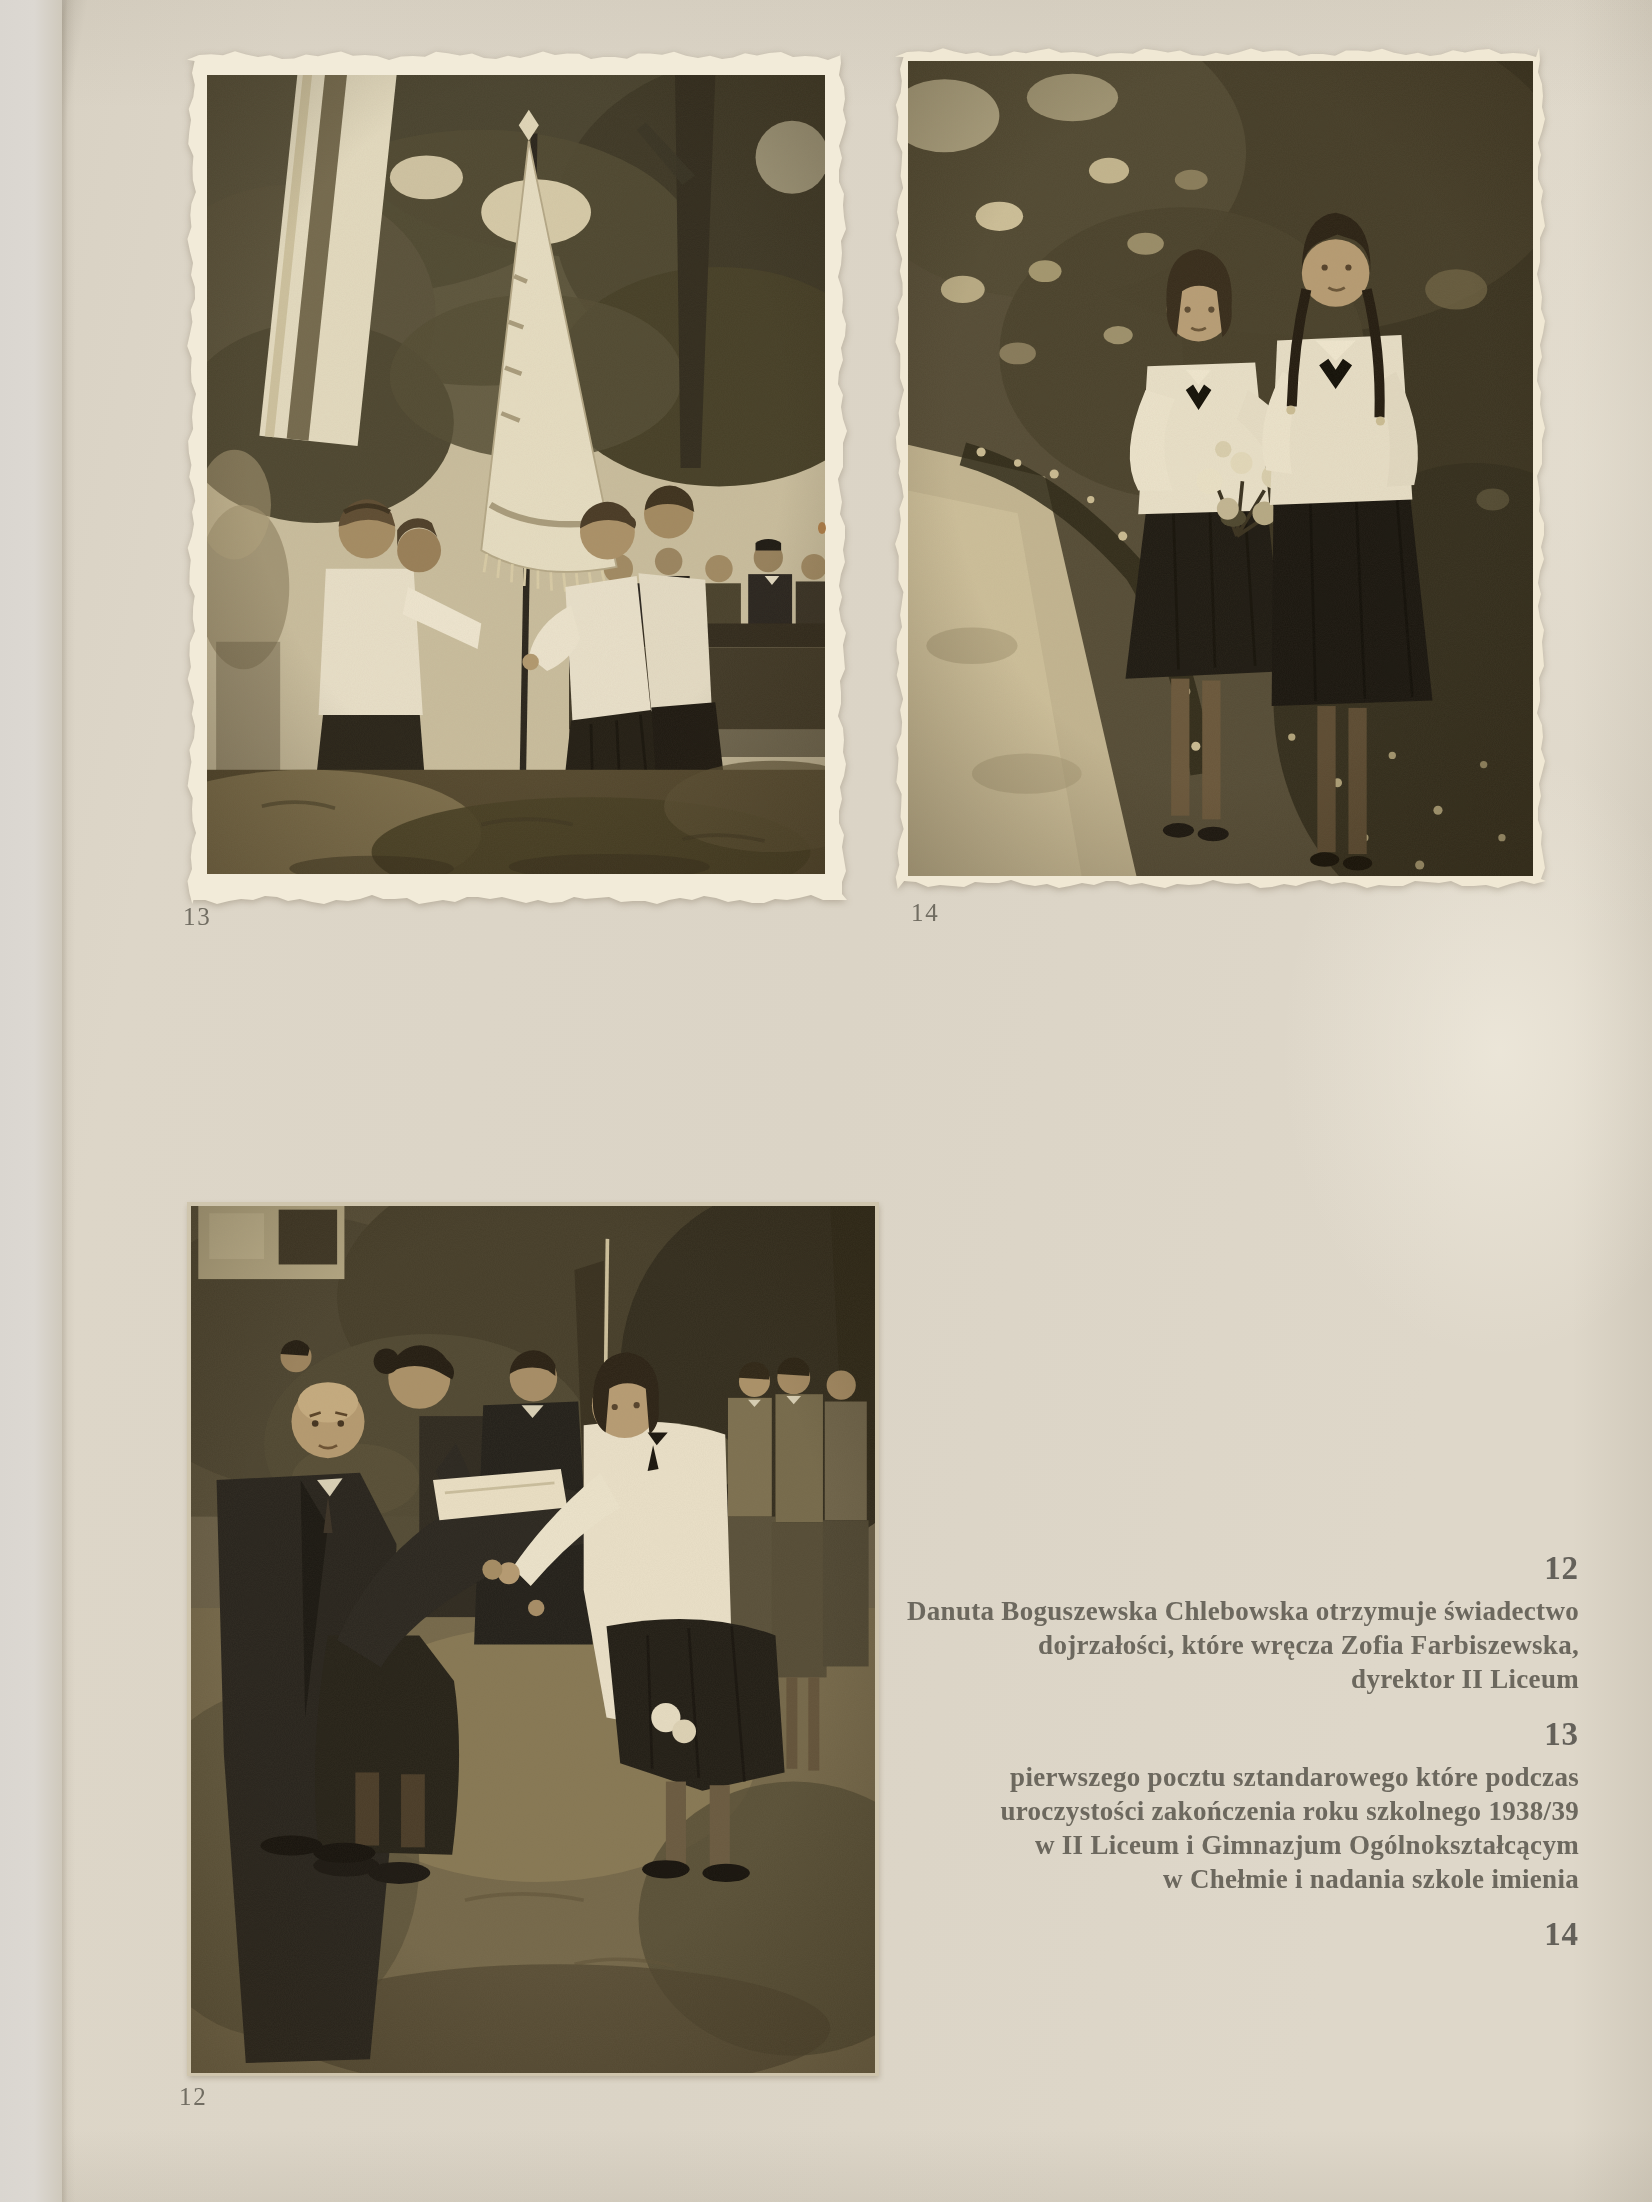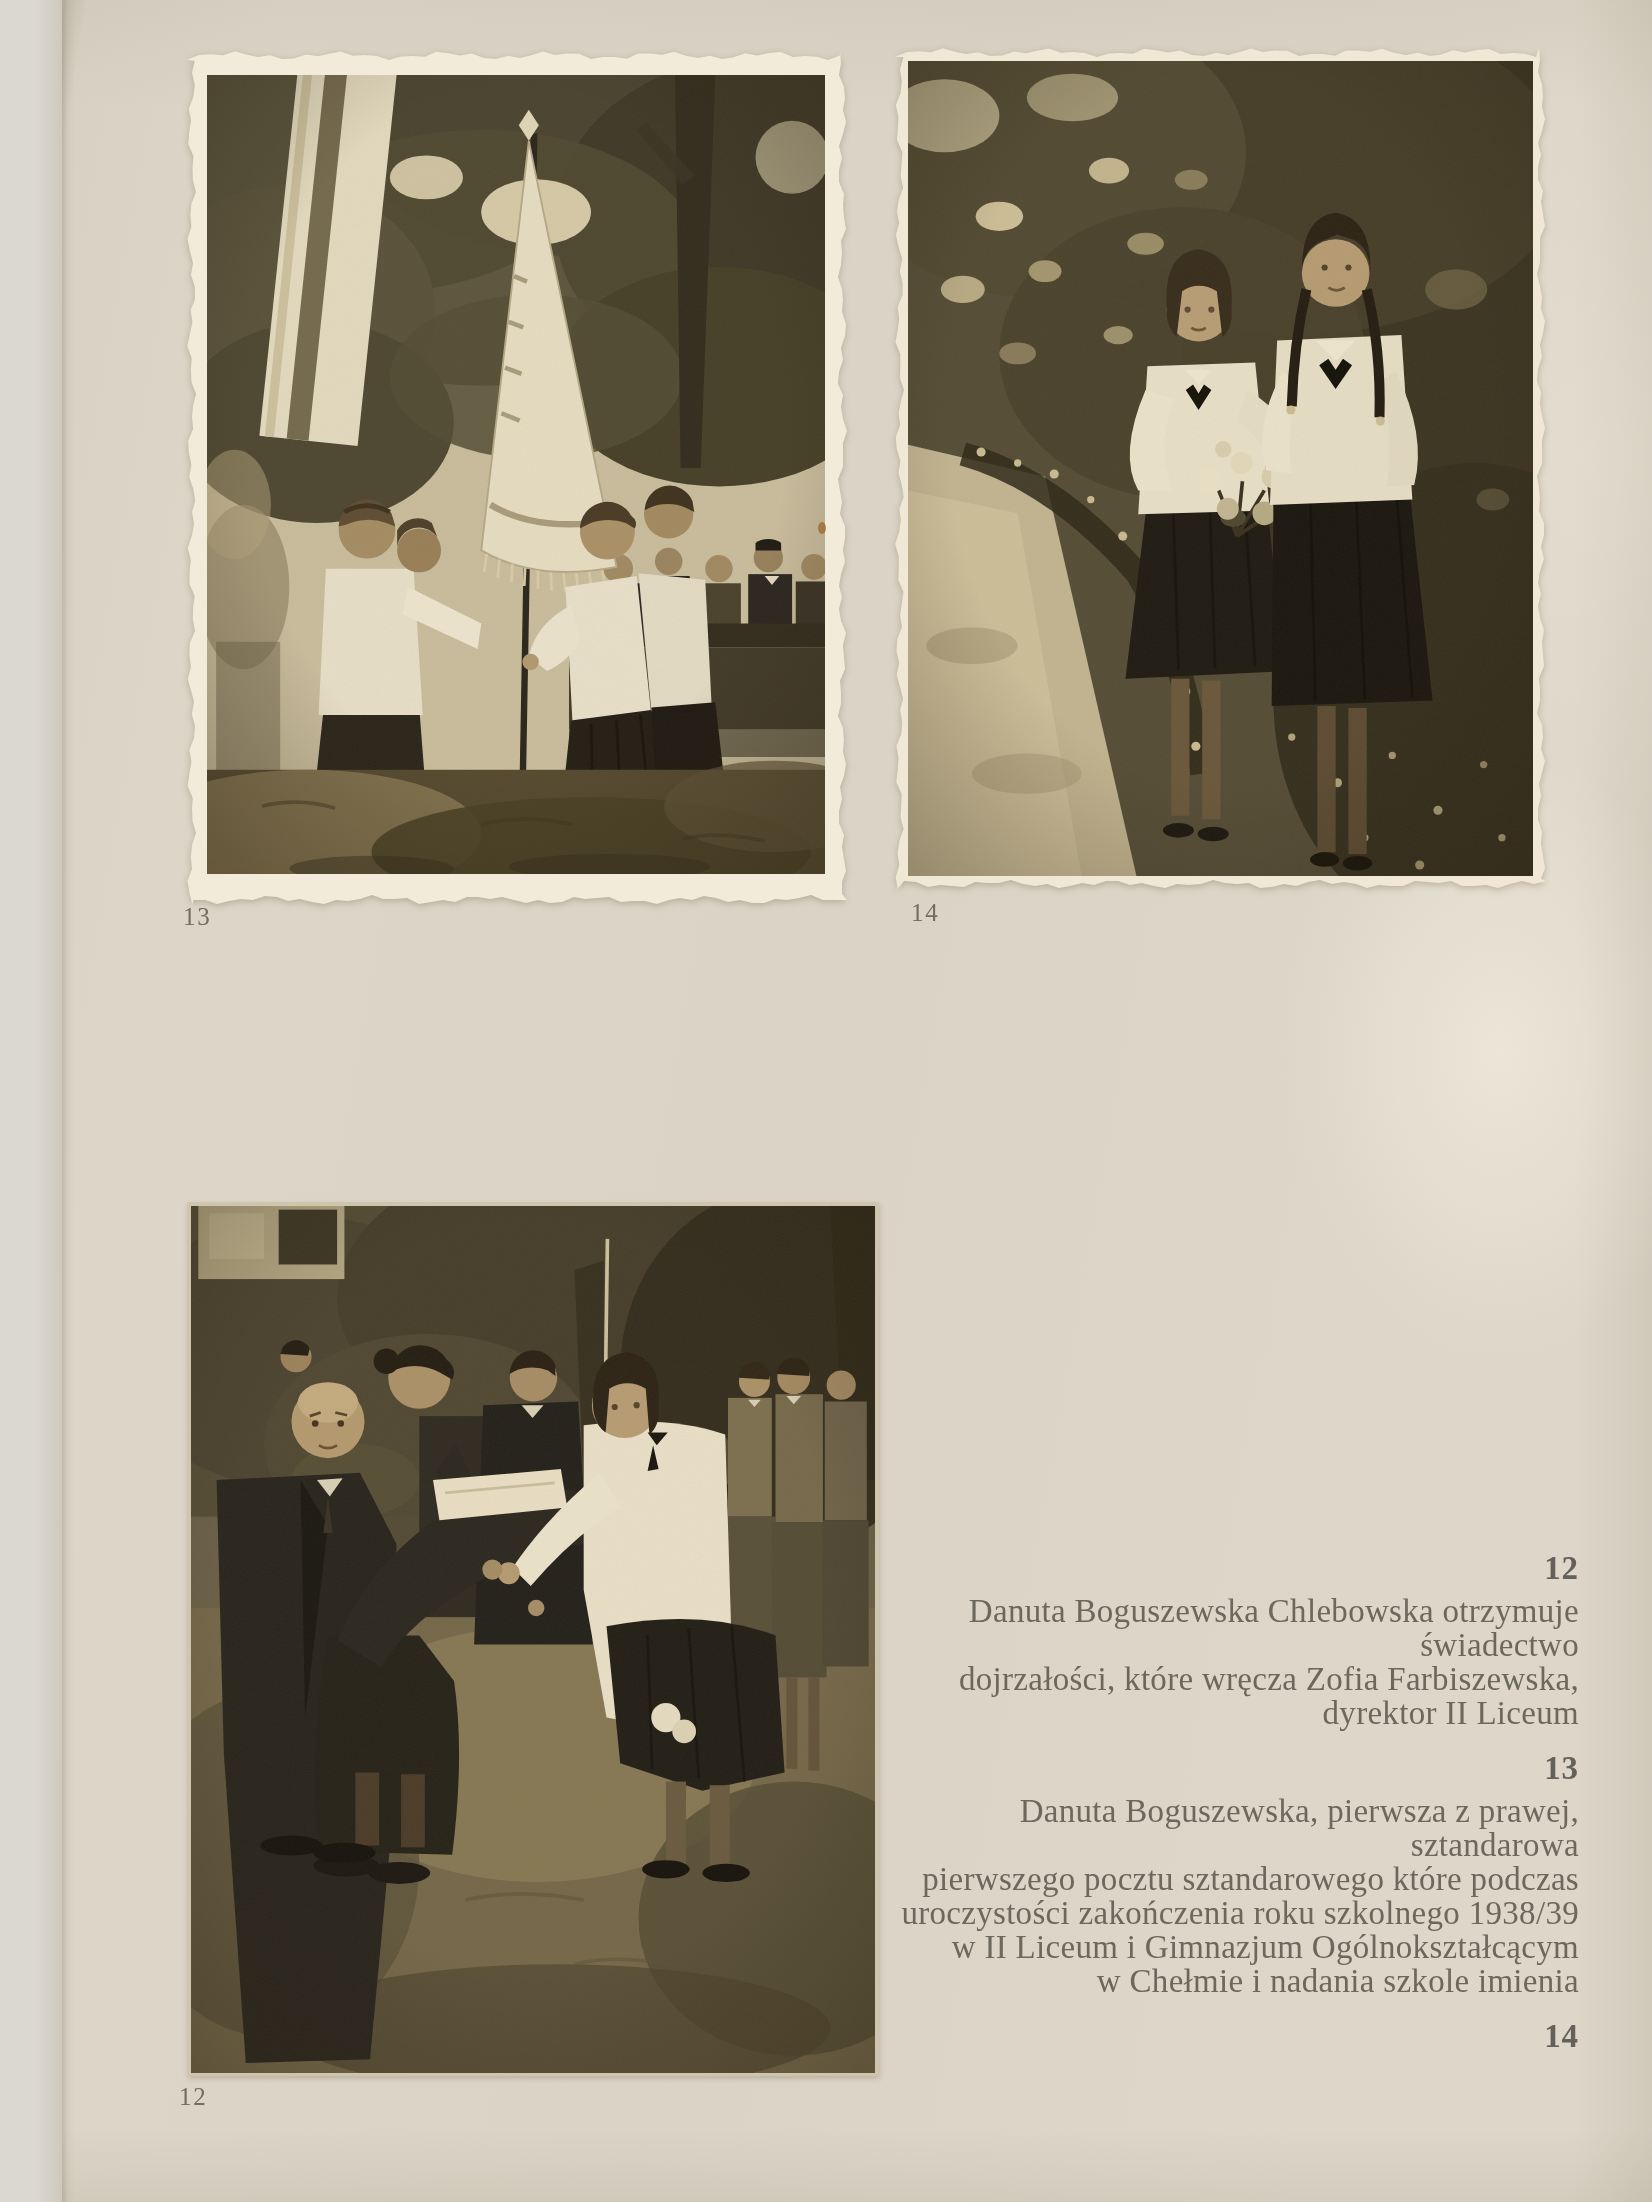--- a/index.html
+++ b/index.html
@@ -19,21 +19,21 @@
     background:linear-gradient(90deg, rgba(92,80,60,.22), rgba(92,80,60,.05) 45%, rgba(92,80,60,0));}
   .photo{position:absolute;filter:drop-shadow(0.9px 2.7px 3.7px rgba(88,74,48,.30));}
   .print{position:absolute;inset:0;background:#f2ebd9;}
   .print svg{position:absolute;display:block;}
   #photo12-wrap{filter:none;box-shadow:0.9px 2.7px 5.5px rgba(88,74,48,.28);background:#cfc5ad;}
   .photo-num{position:absolute;font-size:25px;color:#716d62;letter-spacing:1.8px;}
   .captions{position:absolute;right:73px;top:1552px;width:722px;text-align:right;color:#6c685e;}
   .cap+.cap{margin-top:22px;}
   .cap-num{font-weight:bold;font-size:33px;line-height:1;color:#64615a;letter-spacing:0.9px;}
   .cap-lines{margin-top:9.1px;}
-  .cap-line{font-size:33px;line-height:34px;letter-spacing:0.3px;}
+  .cap-line{font-size:27px;line-height:34px;letter-spacing:0.3px;font-weight:bold;}
   .speck{position:absolute;border-radius:50%;}
 </style>
 </head>
 <body>
 
 <svg width="0" height="0" style="position:absolute" aria-hidden="true">
   <defs>
     <filter id="grain" x="0%" y="0%" width="100%" height="100%">
       <feTurbulence type="fractalNoise" baseFrequency="0.9" numOctaves="2" stitchTiles="stitch"></feTurbulence>
       <feColorMatrix type="matrix" values="0 0 0 0 0.33  0 0 0 0 0.28  0 0 0 0 0.19  0 0 0 0.55 0"></feColorMatrix>
@@ -393,21 +393,20 @@
     <div class="cap-num">12</div>
     <div class="cap-lines">
       <div class="cap-line">Danuta Boguszewska Chlebowska otrzymuje świadectwo</div>
       <div class="cap-line">dojrzałości, które wręcza Zofia Farbiszewska,</div>
       <div class="cap-line">dyrektor II Liceum</div>
     </div>
   </div>
   <div class="cap">
     <div class="cap-num">13</div>
     <div class="cap-lines">
-      <div class="cap-line">Danuta Boguszewska, pierwsza z prawej, sztandarowa</div>
       <div class="cap-line">pierwszego pocztu sztandarowego które podczas</div>
       <div class="cap-line">uroczystości zakończenia roku szkolnego 1938/39</div>
       <div class="cap-line">w II Liceum i Gimnazjum Ogólnokształcącym</div>
       <div class="cap-line">w Chełmie i nadania szkole imienia</div>
     </div>
   </div>
   <div class="cap">
     <div class="cap-num">14</div>
   </div>
 </section>

